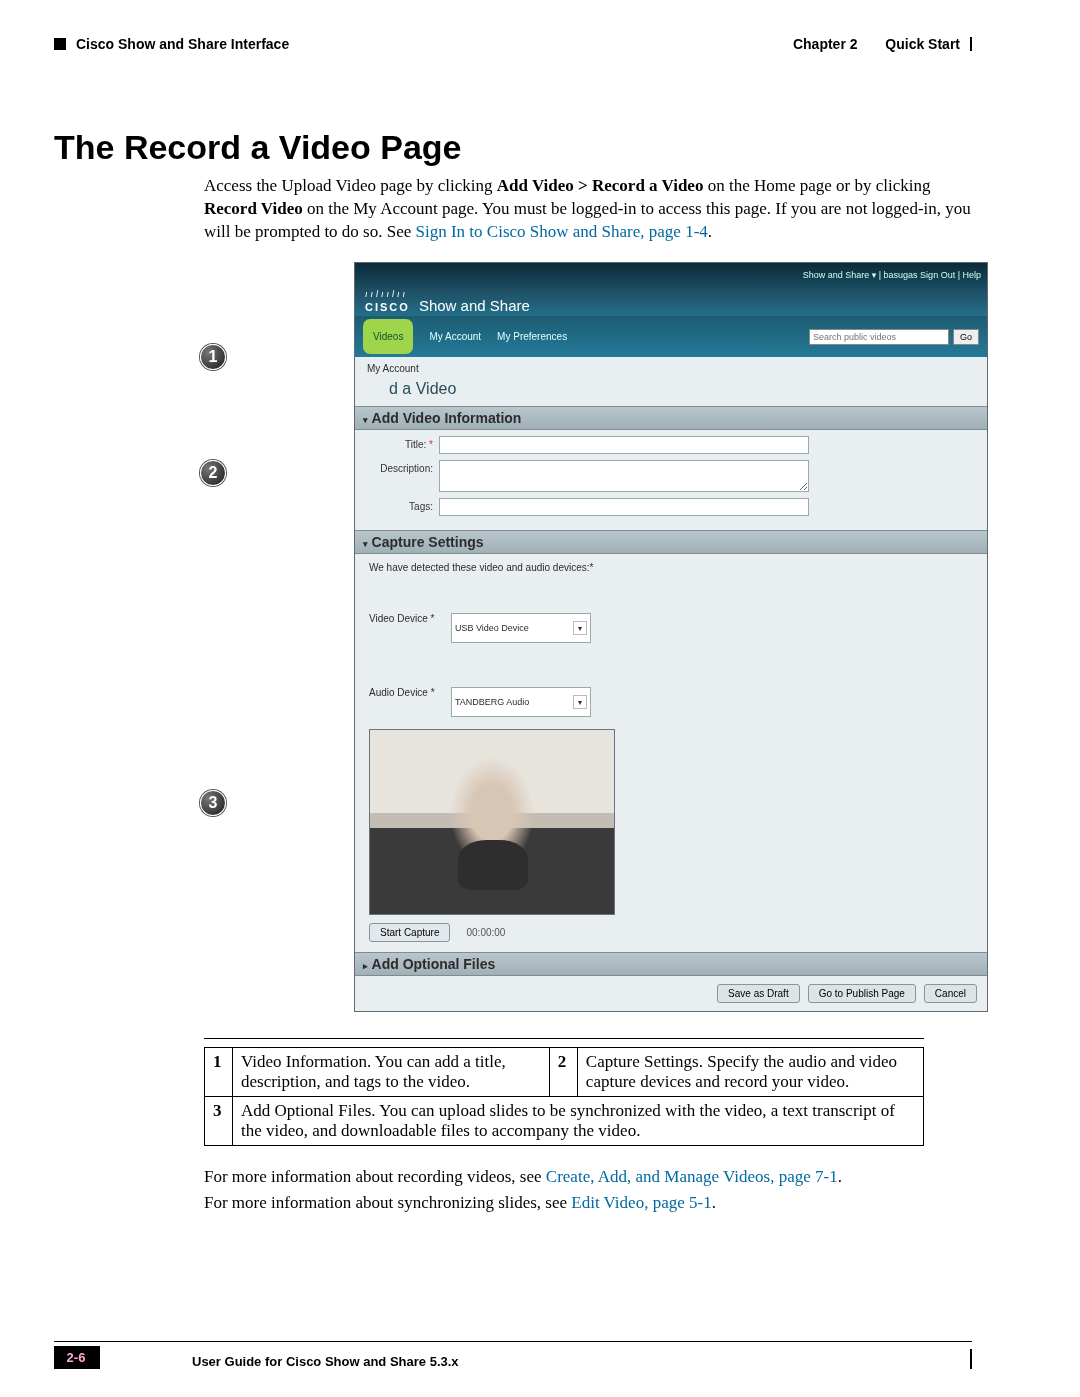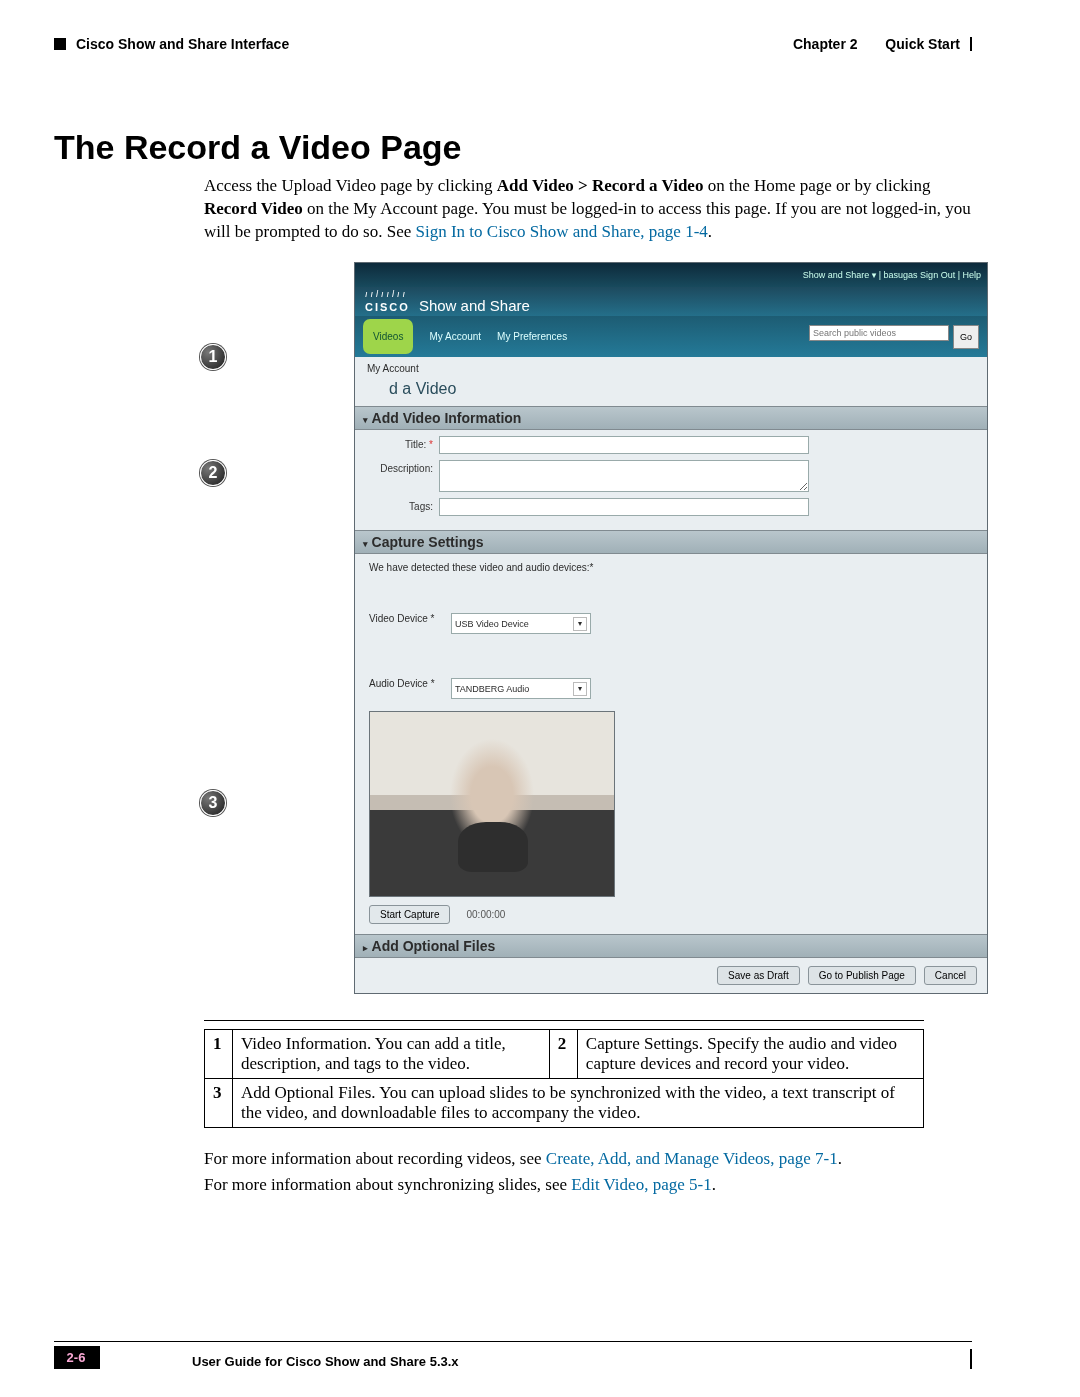--- a/index.html
+++ b/index.html
@@ -54,21 +54,21 @@
   .tabs-row {
     background: linear-gradient(#1d5c73,#247a98);
     display:flex; align-items:center; justify-content:space-between;
     padding: 3px 8px;
   }
   .tabs-left { display:flex; gap:16px; align-items:center; color:#dff;}
   .tab-active { background:#9ed54a; color:#153; padding:12px 10px; border-radius:7px; font-size:10px;}
   .tab-link { font-size:10px; color:#dff; }
   .search-wrap { display:flex; gap:4px; }
   .search-input { width:140px; height:16px; border:1px solid #888; font-size:9px; padding:0 3px; background:#fff;}
-  .go-btn { height:24px; padding:0 6px; border:1px solid #888; background:#eee; font-size:9px;}
+  .go-btn { height:16px; padding:0 6px; border:1px solid #888; background:#eee; font-size:9px;}
 
   .crumb { padding: 6px 12px; font-size:10px;}
   .page-title-row { padding: 0 12px 8px 34px; font-size:16px; color:#2a4d5c; }
 
   .acc-header {
     background: linear-gradient(#b9c6cc,#a0b0b7);
     border-top:1px solid #808a90; border-bottom:1px solid #808a90;
     padding: 3px 8px; font-size:14px; font-weight:bold; display:flex; align-items:center; gap:4px;
   }
   .tri::before { content:"▾"; font-size:9px;}
@@ -77,21 +77,21 @@
   .form-area { padding: 6px 14px 8px 14px; background:#e9eef1;}
   .row { display:flex; align-items:flex-start; margin-bottom:6px; }
   .lbl { width:70px; text-align:right; padding-right:6px; font-size:10px; color:#333; line-height:18px;}
   .req { color:#d33; }
   .inp { height:18px; width:370px; border:1px solid #9aa; background:#fff;}
   .inp.tall { height:32px;}
 
   .detect-msg { padding:8px 14px 0 14px; font-size:10px;}
   .dev-row { display:flex; padding:4px 14px; margin-top:36px;}
   .dev-lbl { width:82px; font-size:10px;}
-  .dropdown { width:140px; height:21px; border:1px solid #9aa; background:#fff; font-size:9px; display:flex; align-items:center; justify-content:space-between; padding:0 3px;}
+  .dropdown { width:140px; height:30px; border:1px solid #9aa; background:#fff; font-size:9px; display:flex; align-items:center; justify-content:space-between; padding:0 3px;}
   .dd-arr { width:14px; height:14px; border:1px solid #bbb; display:flex; align-items:center; justify-content:center; font-size:8px;}
 
   .preview {
     margin:8px 14px 6px 14px; width:246px; height:186px;
     border:1px solid #6b747a;
     background:
       radial-gradient(60px 80px at 50% 45%, #d8c6b5 35%, rgba(0,0,0,0) 70%),
       linear-gradient(180deg,#e7e4dd 0 45%, #c5bdb3 45% 53%, #3a3a3a 53% 100%);
     position: relative;
   }

